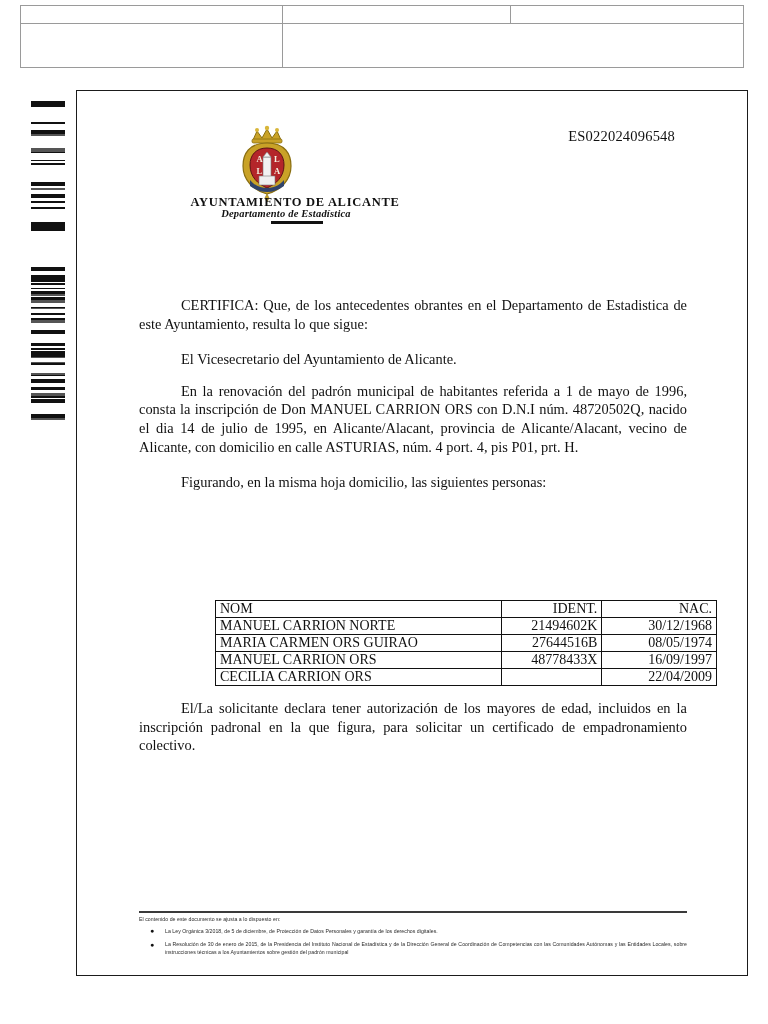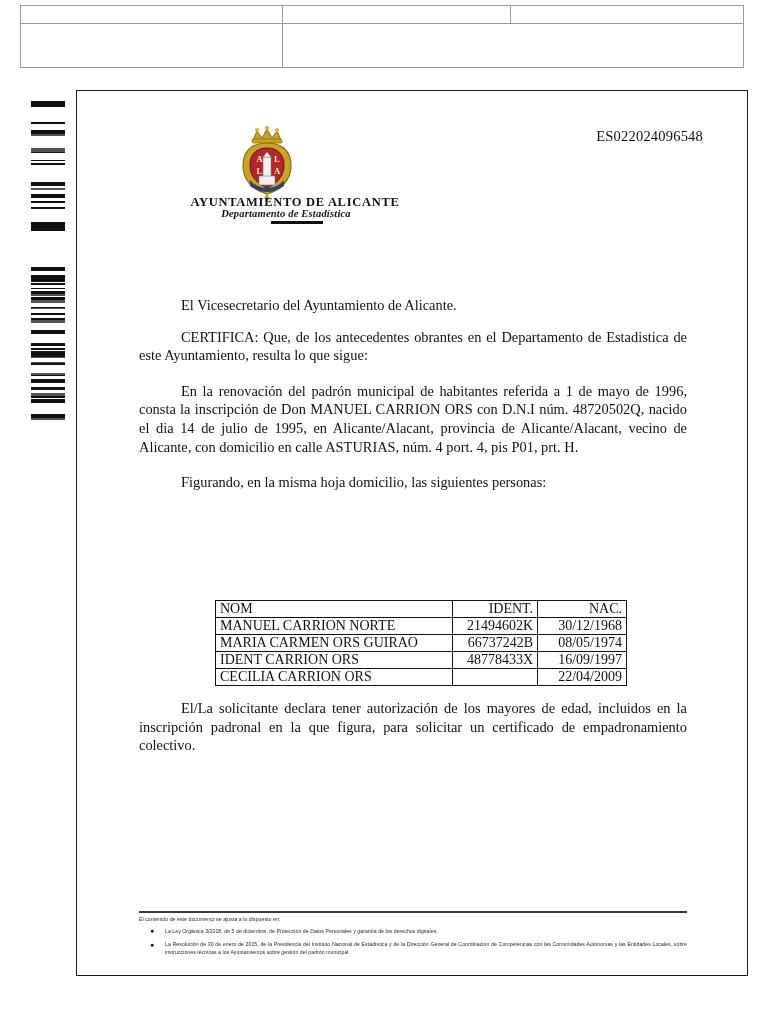--- a/index.html
+++ b/index.html
@@ -47,21 +47,21 @@
     position: absolute;
     left: 76px; top: 90px;
     width: 672px; height: 886px;
     border: 1.5px solid #1b1b1b;
     background: #fff;
   }
 
   
   .ref-no {
     position: absolute;
-    right: 44px; top: 37px;
+    right: 72px; top: 37px;
     font-size: 14.5px;
     letter-spacing: .2px;
     color: #111;
   }
   .crest-wrap {
     position: absolute;
     left: 154px; top: 33px;
     width: 72px; height: 78px;
   }
   .org-name {
@@ -105,21 +105,21 @@
     text-align: justify;
     text-indent: 42px;
     margin: 0 0 17px 0;
   }
   .para.tight { margin-bottom: 13px; }
 
   
   .persons {
     position: absolute;
     left: 138px; top: 509px;
-    width: 412px;
+    width: 502px;
     border-collapse: collapse;
     font-size: 14px;
     color: #111;
   }
   .persons td, .persons th {
     border: 1px solid #111;
     height: 17px;
     padding: 0 4px;
     font-weight: normal;
     white-space: nowrap;
@@ -359,47 +359,47 @@
 
         <path d="M36 70 L34 74 L36 78 L38 74 Z" fill="#c9a227" stroke="#8a6f12" stroke-width=".6"></path>
       </svg>
     </div>
 
     <div class="org-name">AYUNTAMIENTO DE ALICANTE</div>
     <div class="org-dept">Departamento de Estadística</div>
     <div class="dept-rule"></div>
 
     <div class="body">
+      <p class="para">CERTIFICA: Que, de los antecedentes obrantes en el Departamento de Estadistica de este Ayuntamiento, resulta lo que sigue:</p>
       <p class="para tight">El Vicesecretario del Ayuntamiento de Alicante.</p>
-      <p class="para">CERTIFICA: Que, de los antecedentes obrantes en el Departamento de Estadistica de este Ayuntamiento, resulta lo que sigue:</p>
       <p class="para">En la renovación del padrón municipal de habitantes referida a 1 de mayo de 1996, consta la inscripción de Don MANUEL CARRION ORS con D.N.I núm. 48720502Q, nacido el dia 14 de julio de 1995, en Alicante/Alacant, provincia de Alicante/Alacant, vecino de Alicante, con domicilio en calle ASTURIAS, núm. 4 port. 4, pis P01, prt. H.</p>
       <p class="para">Figurando, en la misma hoja domicilio, las siguientes personas:</p>
     </div>
 
     <table class="persons">
       <thead>
         <tr>
           <th class="c-nom">NOM</th>
           <th class="c-ident">IDENT.</th>
           <th class="c-nac">NAC.</th>
         </tr>
       </thead>
       <tbody id="persons-body">
           <tr>
             <td class="c-nom">MANUEL CARRION NORTE</td>
             <td class="c-ident">21494602K</td>
             <td class="c-nac">30/12/1968</td>
           </tr>
           <tr>
             <td class="c-nom">MARIA CARMEN ORS GUIRAO</td>
-            <td class="c-ident">66737242B</td>
+            <td class="c-ident">27644516B</td>
             <td class="c-nac">08/05/1974</td>
           </tr>
           <tr>
-            <td class="c-nom">IDENT CARRION ORS</td>
+            <td class="c-nom">MANUEL CARRION ORS</td>
             <td class="c-ident">48778433X</td>
             <td class="c-nac">16/09/1997</td>
           </tr>
           <tr>
             <td class="c-nom">CECILIA CARRION ORS</td>
             <td class="c-ident"></td>
             <td class="c-nac">22/04/2009</td>
           </tr>
         </tbody>
     </table>

